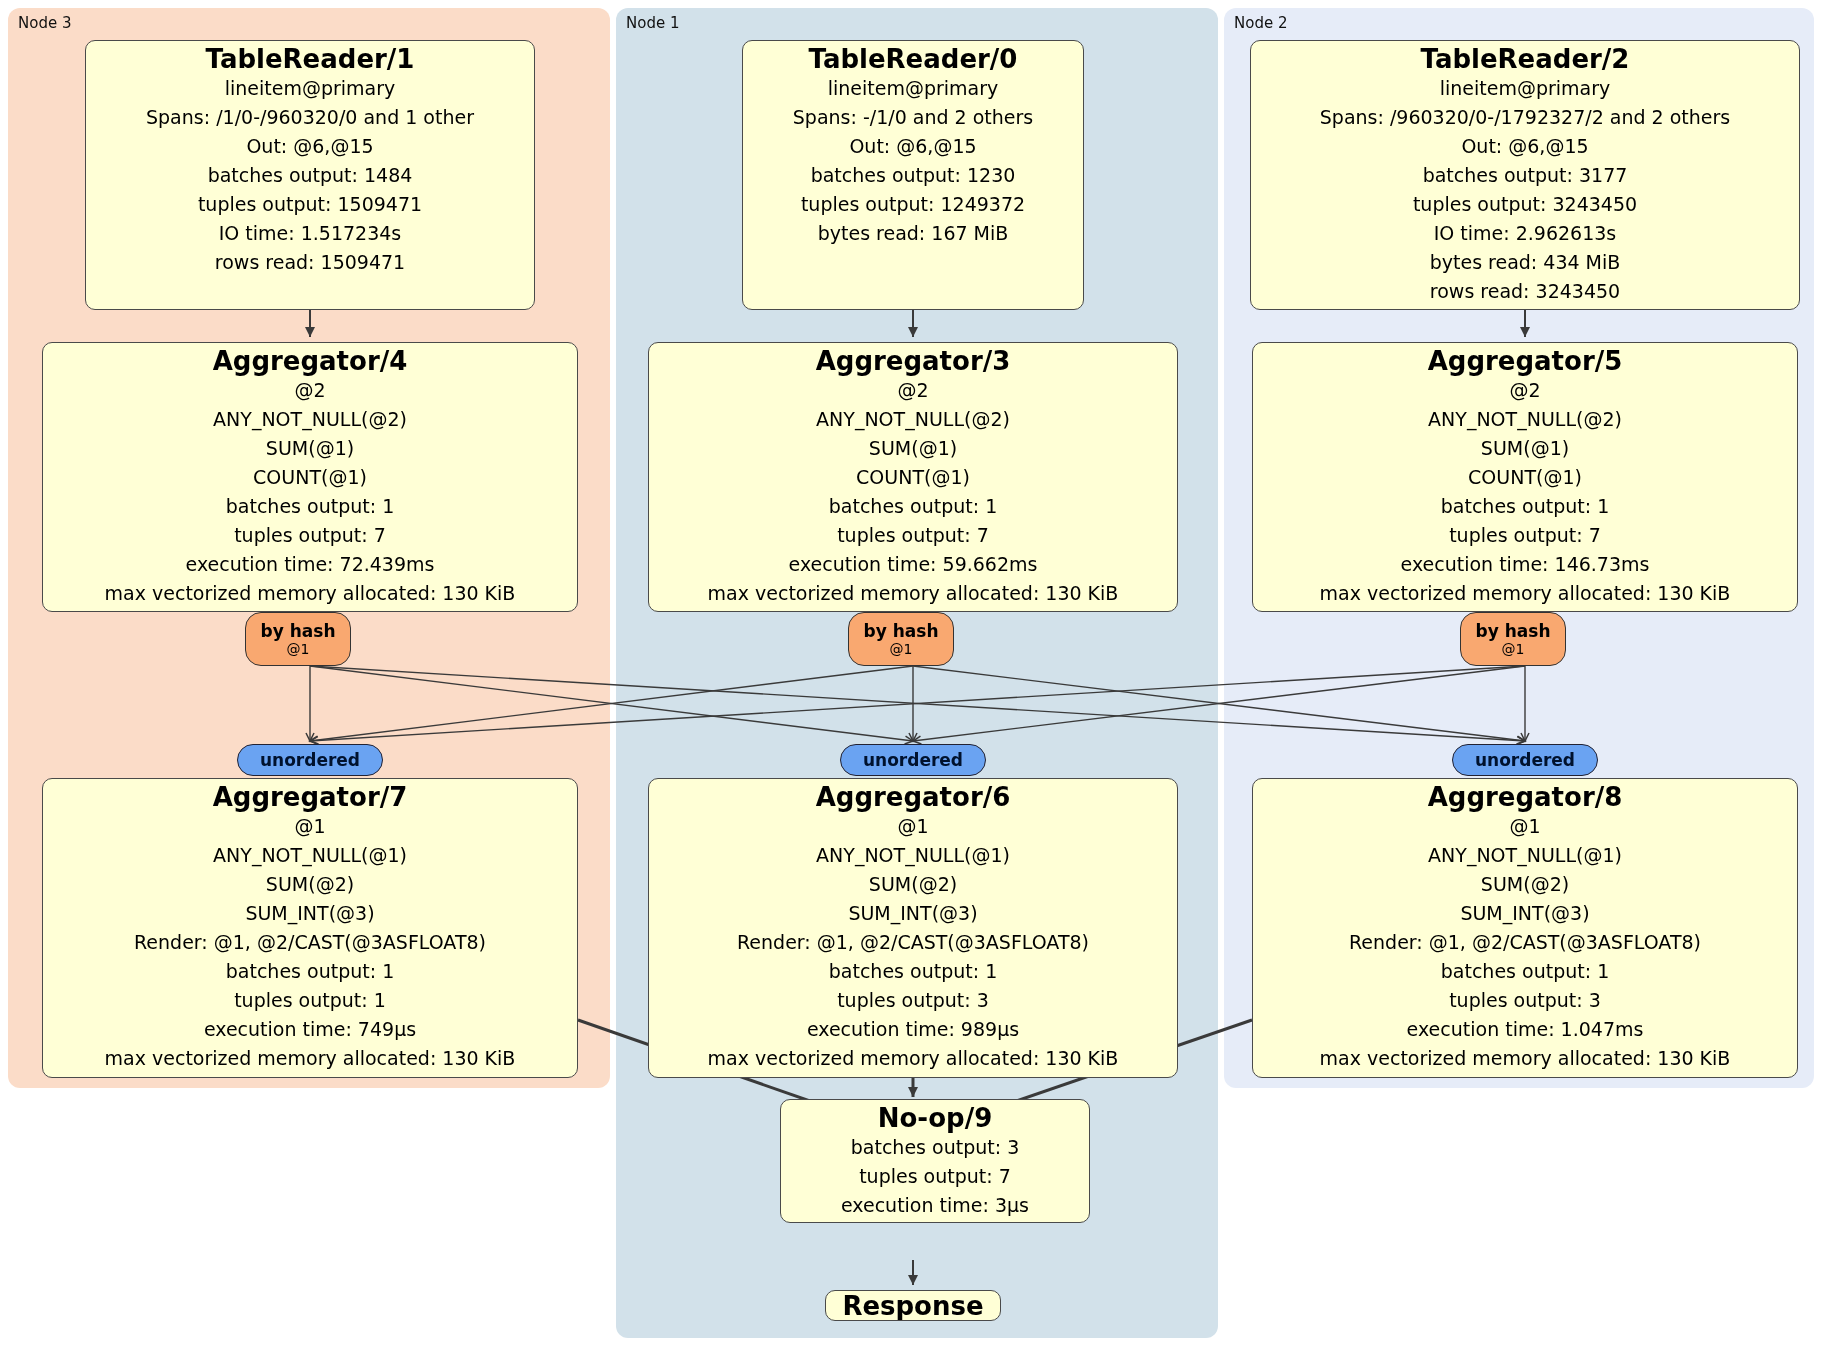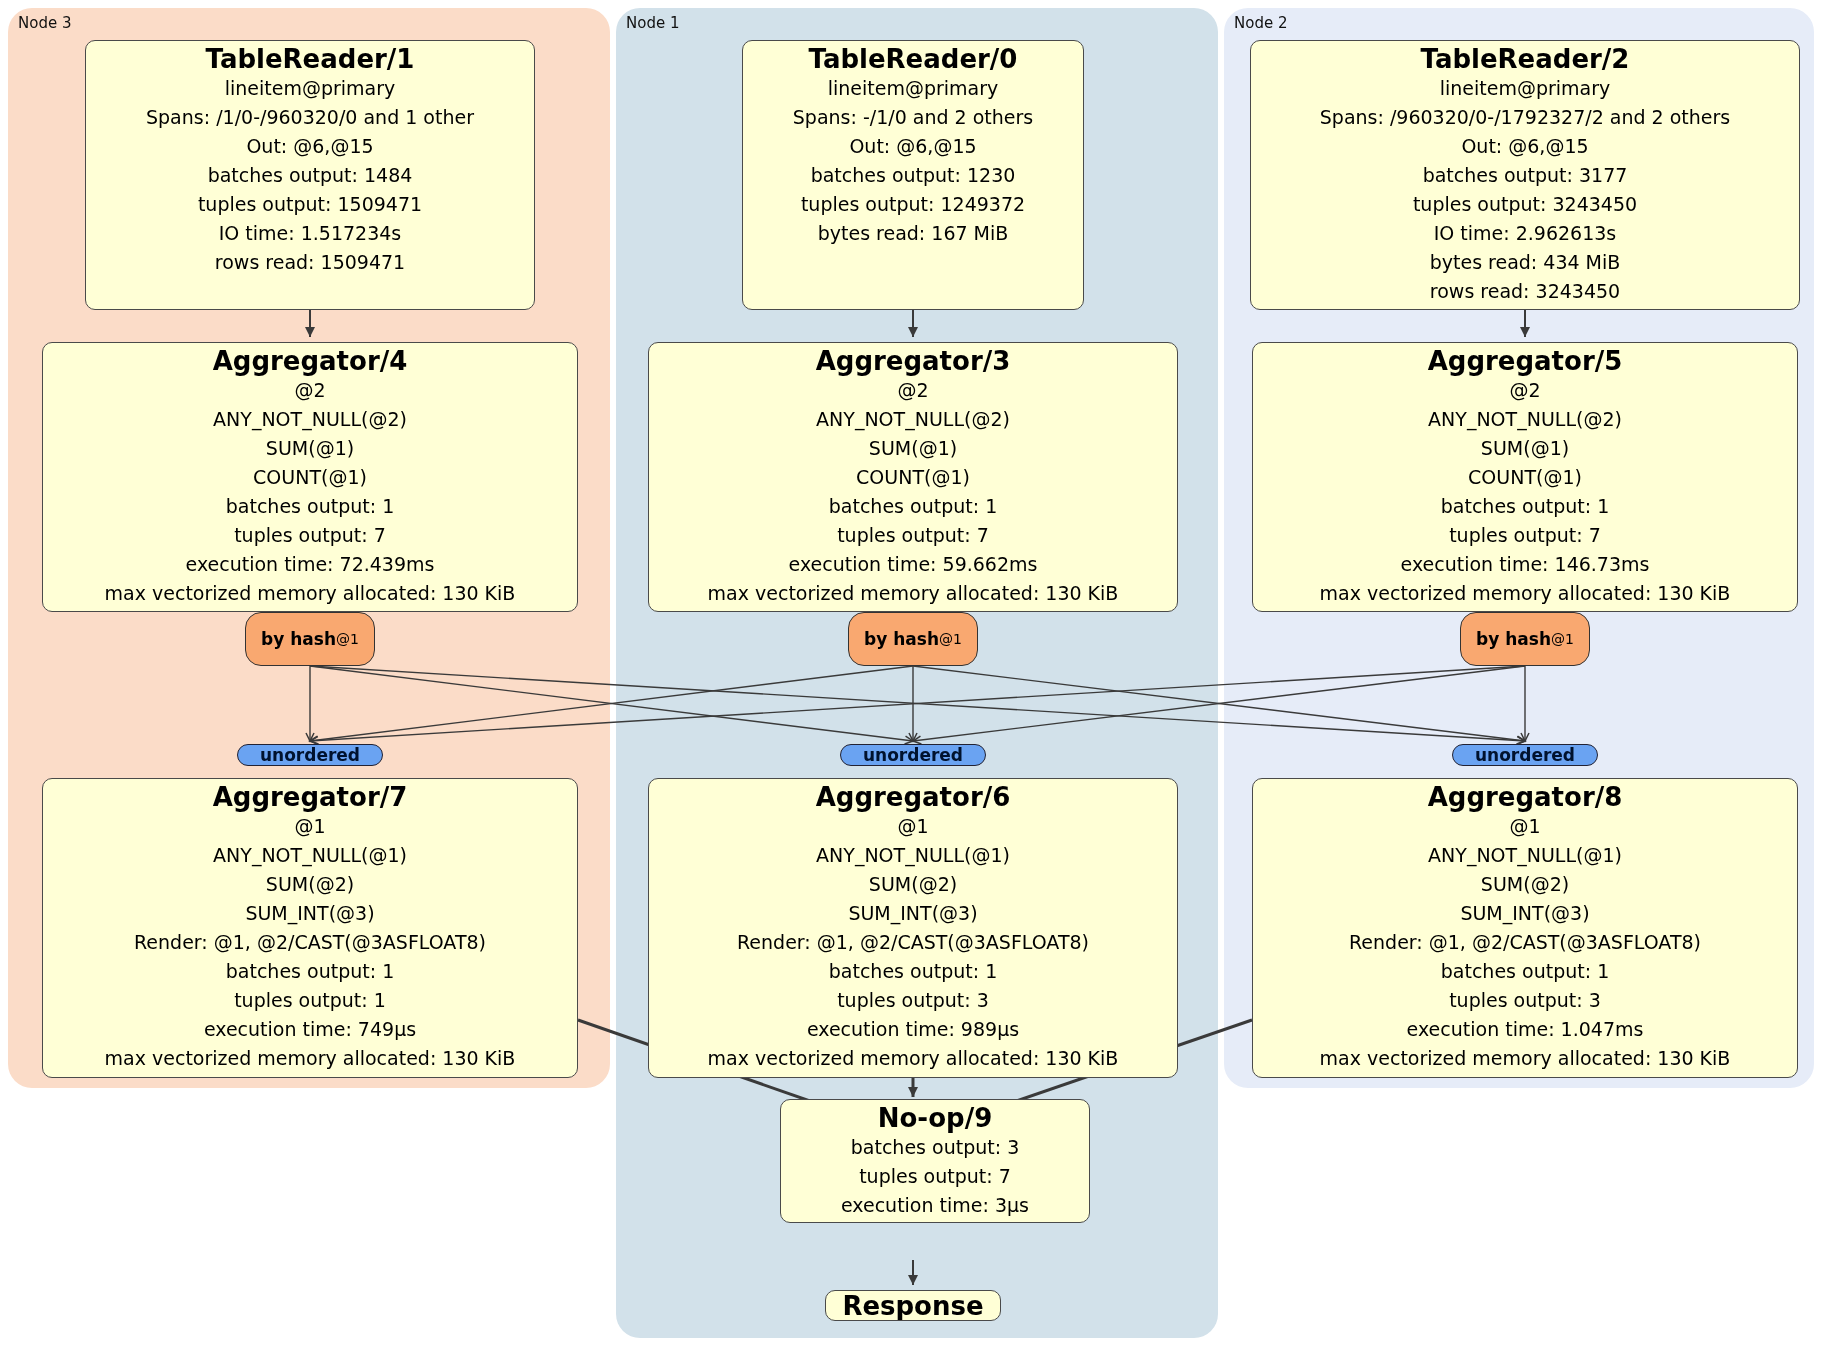--- a/index.html
+++ b/index.html
@@ -9,21 +9,21 @@
     --box-bg: #ffffd6;
     --box-border: #4a4a4a;
     --router-bg: #f9a870;
     --sync-bg: #6aa3f2;
     --edge: #3a3a3a;
   }
   * { margin:0; padding:0; box-sizing:border-box; }
   body { background:#ffffff; font-family:"DejaVu Sans", sans-serif; }
   .canvas { position:relative; width:1822px; height:1346px; background:#ffffff; overflow:hidden; }
 
-  .panel { position:absolute; border-radius:24px; z-index:0; }
+  .panel { position:absolute; border-radius:12px; z-index:0; }
   .panel-node3 { left:8px; top:8px; width:602px; height:1080px; background:var(--panel-node3); }
   .panel-node1 { left:616px; top:8px; width:602px; height:1330px; background:var(--panel-node1); }
   .panel-node2 { left:1224px; top:8px; width:590px; height:1080px; background:var(--panel-node2); }
   .panel-label { position:absolute; left:10px; top:6px; font-size:15px; color:#111; }
 
   svg.edges { position:absolute; left:0; top:0; z-index:1; }
   .edge-main  { stroke:var(--edge); stroke-width:2;   fill:none; }
   .edge-thin  { stroke:var(--edge); stroke-width:1.4; fill:none; }
   .edge-thick { stroke:var(--edge); stroke-width:3;   fill:none; }
 
@@ -36,31 +36,31 @@
     padding-top:4px;
     overflow:hidden;
   }
   .box-title { font-size:26px; font-weight:bold; line-height:29px; color:#000; white-space:nowrap; }
   .box-line  { font-size:19px; line-height:29px; color:#000; white-space:nowrap; }
 
   .response-box { display:flex; align-items:center; justify-content:center; padding-top:0; }
   .response-box .box-title { line-height:normal; }
 
   .router {
-    position:absolute; z-index:2; width:130px; height:54px;
+    position:absolute; z-index:2; width:106px; height:54px;
     background:var(--router-bg);
     border:1.5px solid #333;
     border-radius:16px;
-    display:flex; flex-direction:row; align-items:center; justify-content:center;
+    display:flex; flex-direction:column; align-items:center; justify-content:center;
   }
   .router-label { font-size:17px; font-weight:bold; color:#000; line-height:20px; }
   .router-sub   { font-size:14px; color:#000; line-height:17px; }
 
   .sync {
-    position:absolute; z-index:2; width:146px; height:22px;
+    position:absolute; z-index:2; width:146px; height:32px;
     background:var(--sync-bg);
     border:1.5px solid #223;
     border-radius:17px;
     display:flex; align-items:center; justify-content:center;text-align:center;
   }
   .sync-label { font-size:17px; font-weight:bold; color:#00122e; }
 </style>
 </head>
 <body>
 

